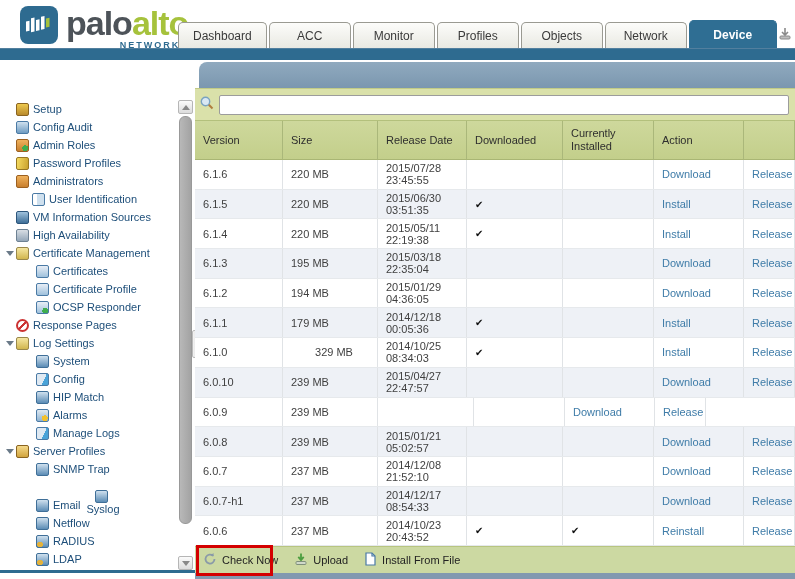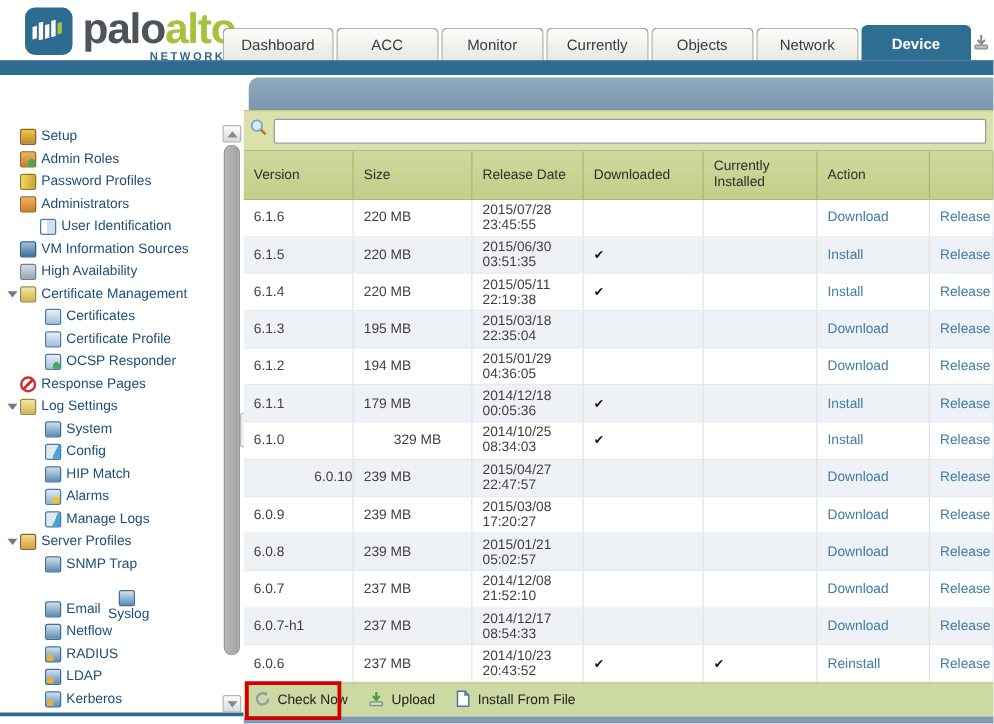--- a/index.html
+++ b/index.html
@@ -106,21 +106,21 @@
       <div class="logo-text">
         <span class="logo-palo">palo</span><span class="logo-alto">alto</span>
         <span class="logo-networks">NETWORKS</span>
       </div>
     </div>
 
     <div class="tabs" id="tabs">
         <div class="tab">Dashboard</div>
         <div class="tab">ACC</div>
         <div class="tab">Monitor</div>
-        <div class="tab">Currently</div>
+        <div class="tab">Profiles</div>
         <div class="tab">Objects</div>
         <div class="tab">Network</div>
         <div class="tab active">Device</div>
       </div>
 
     <div class="hdr-icons">
       <span class="icon16">
         <svg width="16" height="16" viewBox="0 0 16 16">
           <path d="M8 2 L8 8 M5 6 L8 9 L11 6" stroke="#8a8a8a" stroke-width="1.6" fill="none"></path>
           <rect x="3" y="10" width="10" height="3" rx="1" fill="#bdbdbd" stroke="#8a8a8a" stroke-width="1"></rect>
@@ -133,20 +133,25 @@
 
   <div class="sidebar">
     <div class="tree" id="tree">
         <div class="tree-item" style="padding-left: 4px;">
           <span class="tw"></span>
           <span class="ti ti-setup"></span>
           <span class="lbl">Setup</span>
         </div>
         <div class="tree-item" style="padding-left: 4px;">
           <span class="tw"></span>
+          <span class="ti ti-config-audit"></span>
+          <span class="lbl">Config Audit</span>
+        </div>
+        <div class="tree-item" style="padding-left: 4px;">
+          <span class="tw"></span>
           <span class="ti ti-admin-roles"></span>
           <span class="lbl">Admin Roles</span>
         </div>
         <div class="tree-item" style="padding-left: 4px;">
           <span class="tw"></span>
           <span class="ti ti-password-profiles"></span>
           <span class="lbl">Password Profiles</span>
         </div>
         <div class="tree-item" style="padding-left: 4px;">
           <span class="tw"></span>
@@ -414,42 +419,38 @@
           <div class="td check" style="width: 96px;">✔</div>
           <div class="td check" style="width: 91px;"></div>
           <div class="td" style="width: 90px;">
             <a class="lnk">Install</a>
           </div>
           <div class="td" style="width: 51px;">
             <a class="lnk">Release Notes</a>
           </div>
         </div>
         <div class="trow alt">
-          <div class="td" style="width: 88px; text-align: right;">6.0.10</div>
+          <div class="td" style="width: 88px;">6.0.10</div>
           <div class="td" style="width: 95px;">239 MB</div>
           <div class="td" style="width: 89px;">
             <div class="t2">2015/04/27</div>
             <div class="t2">22:47:57</div>
           </div>
           <div class="td check" style="width: 96px;"></div>
           <div class="td check" style="width: 91px;"></div>
           <div class="td" style="width: 90px;">
             <a class="lnk">Download</a>
           </div>
           <div class="td" style="width: 51px;">
             <a class="lnk">Release Notes</a>
           </div>
         </div>
         <div class="trow">
           <div class="td" style="width: 88px;">6.0.9</div>
           <div class="td" style="width: 95px;">239 MB</div>
-          <div class="td" style="width: 89px;">
-            <div class="t2">2015/03/08</div>
-            <div class="t2">17:20:27</div>
-          </div>
           <div class="td check" style="width: 96px;"></div>
           <div class="td check" style="width: 91px;"></div>
           <div class="td" style="width: 90px;">
             <a class="lnk">Download</a>
           </div>
           <div class="td" style="width: 51px;">
             <a class="lnk">Release Notes</a>
           </div>
         </div>
         <div class="trow alt">

